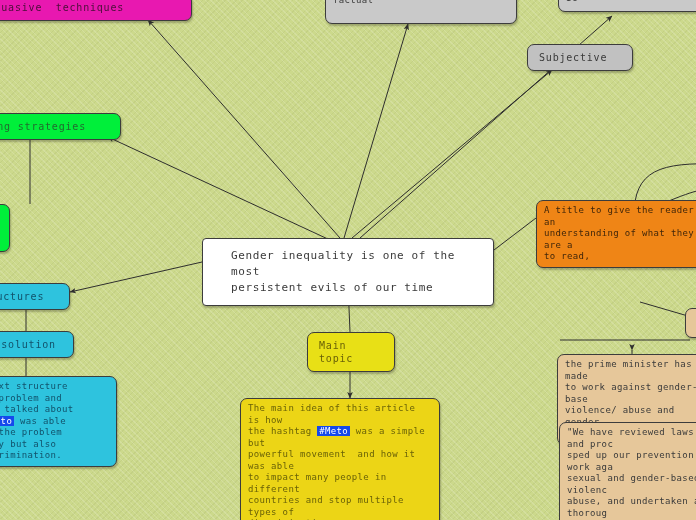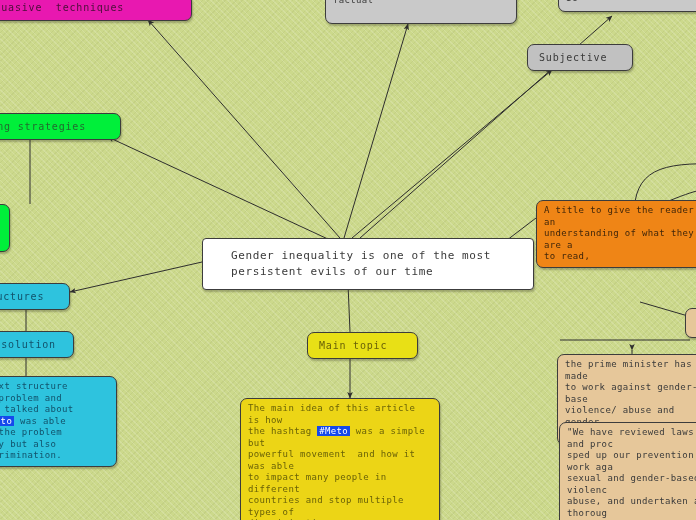--- a/index.html
+++ b/index.html
@@ -113,21 +113,21 @@
       <div class="node" style="left: 558px; top: -24px; width: 160px; min-height: 36px; background: rgb(201, 201, 201); color: rgb(58, 58, 58);"><span>is the prime minister of Ic</span></div>
       <div class="node pill" style="left: 527px; top: 44px; width: 106px; min-height: 26px; background: rgb(193, 193, 193); color: rgb(58, 58, 58);"><span>Subjective</span></div>
       <div class="node pill" style="left: -42px; top: 113px; width: 163px; min-height: 24px; background: rgb(0, 239, 58); color: rgb(33, 107, 47);"><span>eading strategies</span></div>
       <div class="node" style="left: -28px; top: 204px; width: 38px; min-height: 48px; background: rgb(0, 239, 58); color: rgb(33, 107, 47);"><span></span></div>
       <div class="node" style="left: 536px; top: 200px; width: 178px; min-height: 40px; background: rgb(239, 133, 22); color: rgb(64, 38, 10);"><span>A title to give the reader an
 understanding of what they are a
 to read,</span></div>
       <div class="node pill" style="left: -36px; top: 283px; width: 106px; min-height: 22px; background: rgb(46, 195, 222); color: rgb(18, 82, 107);"><span>structures</span></div>
       <div class="node" style="left: 685px; top: 308px; width: 30px; min-height: 30px; background: rgb(230, 199, 154); color: rgb(58, 58, 58);"><span></span></div>
       <div class="node pill" style="left: -38px; top: 331px; width: 112px; min-height: 22px; background: rgb(46, 195, 222); color: rgb(18, 82, 107);"><span>and solution</span></div>
-      <div class="node pill" style="left: 307px; top: 332px; width: 111px; min-height: 26px; background: rgb(232, 224, 22); color: rgb(106, 98, 8);"><span>Main topic</span></div>
+      <div class="node pill" style="left: 307px; top: 332px; width: 88px; min-height: 26px; background: rgb(232, 224, 22); color: rgb(106, 98, 8);"><span>Main topic</span></div>
       <div class="node" style="left: 557px; top: 354px; width: 152px; min-height: 54px; background: rgb(230, 199, 154); color: rgb(58, 58, 58);"><span>the prime minister has made
 to work against gender-base
 violence/ abuse and gender
 inequality</span></div>
       <div class="node" style="left: -44px; top: 376px; width: 161px; min-height: 82px; background: rgb(46, 195, 222); color: rgb(18, 82, 107);"><span>the Text structure
 le is problem and
 use it talked about
 ag </span><span class="hl">#Meto</span><span> was able
 mpact the problem
 quality but also
@@ -136,17 +136,17 @@
 sped up our prevention work aga
 sexual and gender-based violenc
 abuse, and undertaken a thoroug
 of the government's role as an</span></div>
       <div class="node" style="left: 240px; top: 398px; width: 200px; min-height: 82px; background: rgb(236, 213, 22); color: rgb(106, 98, 8);"><span>The main idea of this article is how
 the hashtag </span><span class="hl">#Meto</span><span> was a simple but
 powerful movement  and how it was able
 to impact many people in different
 countries and stop multiple types of
 discrimination</span></div>
-      <div class="node center" style="left: 202px; top: 238px; width: 332px; min-height: 46px; background: rgb(255, 255, 255); color: rgb(58, 58, 58); padding-left: 28px;"><span>Gender inequality is one of the most
+      <div class="node center" style="left: 202px; top: 238px; width: 292px; min-height: 46px; background: rgb(255, 255, 255); color: rgb(58, 58, 58); padding-left: 28px;"><span>Gender inequality is one of the most
 persistent evils of our time</span></div>
     </div>
 
 </div>
 
 </body></html>

